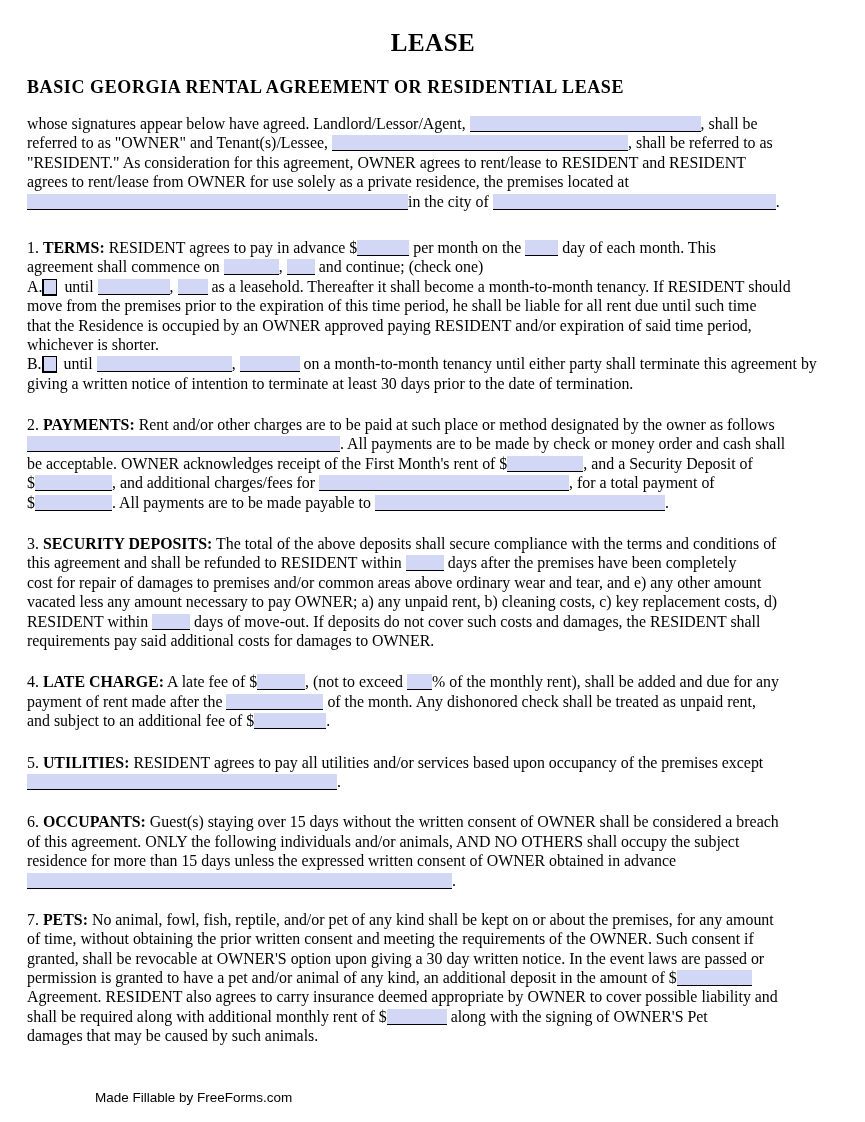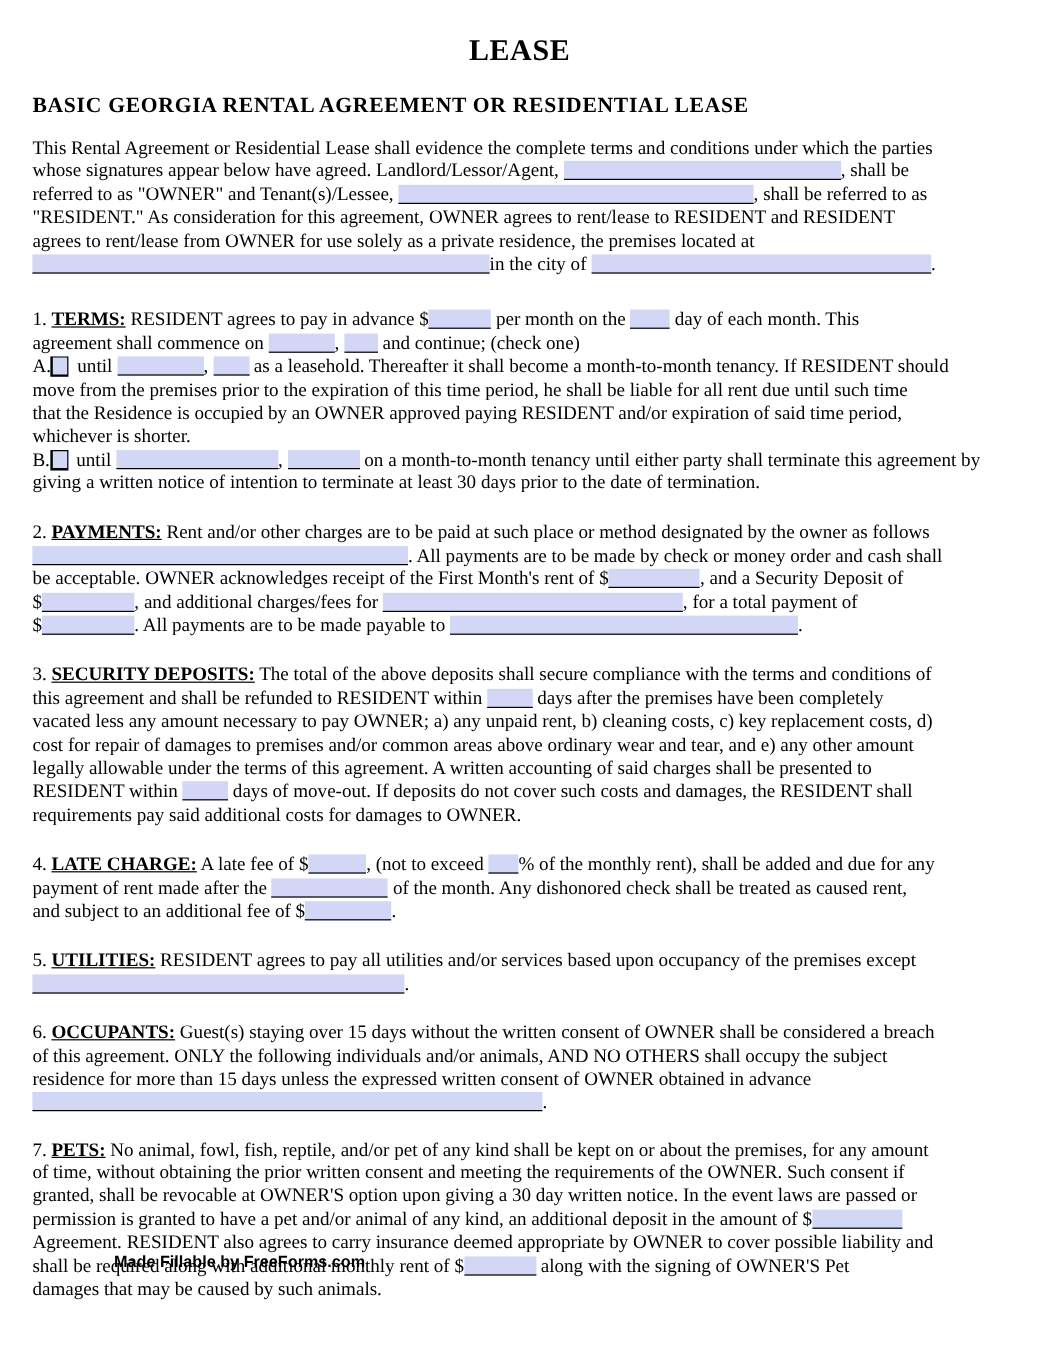--- a/index.html
+++ b/index.html
@@ -29,53 +29,51 @@
   .para { margin-bottom:22px; }
   .para[data-name="section-intro"] { margin-bottom:27px; }
   .para[data-name="section-utilities"] { margin-bottom:21px; }
   .para[data-name="section-occupants"] { margin-bottom:20px; }
   .para[data-name="section-pets"] { margin-bottom:0; }
   .line {
     white-space:nowrap;
     height:19.4px; line-height:19.4px;
     font-size:15.9px;
   }
-  .b { font-weight:bold;text-decoration:underline; }
+  .b { font-weight:bold; }
   .field {
     display:inline-block;
     height:16px;
     border-bottom:1px solid #000;
     vertical-align:-3px;
   }
   .checkbox {
     display:inline-block;
     width:15px; height:17px;
     border:1px solid #000;
     border-left-width:2px; border-bottom-width:2px;
     vertical-align:-4px;
     margin-right:3px;
   }
   .footer {
     position:absolute;
-    left:95px; top:1044px;
+    left:95px; top:1090px;
     font-family:"Liberation Sans", sans-serif;
     font-size:13.5px;
     color:#000;
-    font-weight:bold;
   }
 </style>
 </head>
 <body>
 
 <div class="page" data-name="lease-document-page">
   <div class="title" data-name="document-title">LEASE</div>
   <div class="subtitle" data-name="document-subtitle">BASIC GEORGIA RENTAL AGREEMENT OR RESIDENTIAL LEASE</div>
   <div id="content" data-name="document-body">
       <div class="para" data-name="section-intro">
-        <div class="line" data-name="text-line"><span class="t" data-name="text-run">This Rental Agreement or Residential Lease shall evidence the complete terms and conditions under which the parties</span></div>
         <div class="line" data-name="text-line"><span class="t" data-name="text-run">whose signatures appear below have agreed. Landlord/Lessor/Agent, </span><span class="field" data-name="landlord-name-field" style="width: 231px; background: rgb(211, 215, 246);"></span><span class="t" data-name="text-run">, shall be</span></div>
         <div class="line" data-name="text-line"><span class="t" data-name="text-run">referred to as "OWNER" and Tenant(s)/Lessee, </span><span class="field" data-name="tenant-name-field" style="width: 296px; background: rgb(211, 215, 246);"></span><span class="t" data-name="text-run">, shall be referred to as</span></div>
         <div class="line" data-name="text-line"><span class="t" data-name="text-run">"RESIDENT." As consideration for this agreement, OWNER agrees to rent/lease to RESIDENT and RESIDENT</span></div>
         <div class="line" data-name="text-line"><span class="t" data-name="text-run">agrees to rent/lease from OWNER for use solely as a private residence, the premises located at</span></div>
         <div class="line" data-name="text-line"><span class="field" data-name="premises-address-field" style="width: 381px; background: rgb(211, 215, 246);"></span><span class="t" data-name="text-run">in the city of </span><span class="field" data-name="premises-city-field" style="width: 283px; background: rgb(211, 215, 246);"></span><span class="t" data-name="text-run">.</span></div>
       </div>
       <div class="para" data-name="section-terms">
         <div class="line" data-name="text-line"><span class="t" data-name="text-run">1. </span><span class="b" data-name="section-heading">TERMS:</span><span class="t" data-name="text-run"> RESIDENT agrees to pay in advance $</span><span class="field" data-name="monthly-rent-amount-field" style="width: 52px; background: rgb(211, 215, 246);"></span><span class="t" data-name="text-run"> per month on the </span><span class="field" data-name="rent-due-day-field" style="width: 33px; background: rgb(211, 215, 246);"></span><span class="t" data-name="text-run"> day of each month. This</span></div>
         <div class="line" data-name="text-line"><span class="t" data-name="text-run">agreement shall commence on </span><span class="field" data-name="commencement-date-field" style="width: 55px; background: rgb(211, 215, 246);"></span><span class="t" data-name="text-run">, </span><span class="field" data-name="commencement-year-field" style="width: 28px; background: rgb(211, 215, 246);"></span><span class="t" data-name="text-run"> and continue; (check one)</span></div>
         <div class="line" data-name="text-line"><span class="t" data-name="text-run">A.</span><span class="checkbox" data-name="option-a-checkbox" style="background: rgb(211, 215, 246);"></span><span class="t" data-name="text-run"> until </span><span class="field" data-name="lease-end-date-a-field" style="width: 72px; background: rgb(211, 215, 246);"></span><span class="t" data-name="text-run">, </span><span class="field" data-name="lease-end-year-a-field" style="width: 30px; background: rgb(211, 215, 246);"></span><span class="t" data-name="text-run"> as a leasehold. Thereafter it shall become a month-to-month tenancy. If RESIDENT should</span></div>
@@ -88,29 +86,28 @@
       <div class="para" data-name="section-payments">
         <div class="line" data-name="text-line"><span class="t" data-name="text-run">2. </span><span class="b" data-name="section-heading">PAYMENTS:</span><span class="t" data-name="text-run"> Rent and/or other charges are to be paid at such place or method designated by the owner as follows</span></div>
         <div class="line" data-name="text-line"><span class="field" data-name="payment-place-field" style="width: 313px; background: rgb(211, 215, 246);"></span><span class="t" data-name="text-run">. All payments are to be made by check or money order and cash shall</span></div>
         <div class="line" data-name="text-line"><span class="t" data-name="text-run">be acceptable. OWNER acknowledges receipt of the First Month's rent of $</span><span class="field" data-name="first-month-rent-field" style="width: 76px; background: rgb(211, 215, 246);"></span><span class="t" data-name="text-run">, and a Security Deposit of</span></div>
         <div class="line" data-name="text-line"><span class="t" data-name="text-run">$</span><span class="field" data-name="security-deposit-field" style="width: 77px; background: rgb(211, 215, 246);"></span><span class="t" data-name="text-run">, and additional charges/fees for </span><span class="field" data-name="additional-charges-description-field" style="width: 250px; background: rgb(211, 215, 246);"></span><span class="t" data-name="text-run">, for a total payment of</span></div>
         <div class="line" data-name="text-line"><span class="t" data-name="text-run">$</span><span class="field" data-name="total-payment-field" style="width: 77px; background: rgb(211, 215, 246);"></span><span class="t" data-name="text-run">. All payments are to be made payable to </span><span class="field" data-name="payments-payable-to-field" style="width: 290px; background: rgb(211, 215, 246);"></span><span class="t" data-name="text-run">.</span></div>
       </div>
       <div class="para" data-name="section-security-deposits">
         <div class="line" data-name="text-line"><span class="t" data-name="text-run">3. </span><span class="b" data-name="section-heading">SECURITY DEPOSITS:</span><span class="t" data-name="text-run"> The total of the above deposits shall secure compliance with the terms and conditions of</span></div>
         <div class="line" data-name="text-line"><span class="t" data-name="text-run">this agreement and shall be refunded to RESIDENT within </span><span class="field" data-name="deposit-refund-days-field" style="width: 38px; background: rgb(211, 215, 246);"></span><span class="t" data-name="text-run"> days after the premises have been completely</span></div>
+        <div class="line" data-name="text-line"><span class="t" data-name="text-run">cost for repair of damages to premises and/or common areas above ordinary wear and tear, and e) any other amount</span></div>
         <div class="line" data-name="text-line"><span class="t" data-name="text-run">vacated less any amount necessary to pay OWNER; a) any unpaid rent, b) cleaning costs, c) key replacement costs, d)</span></div>
-        <div class="line" data-name="text-line"><span class="t" data-name="text-run">cost for repair of damages to premises and/or common areas above ordinary wear and tear, and e) any other amount</span></div>
-        <div class="line" data-name="text-line"><span class="t" data-name="text-run">legally allowable under the terms of this agreement. A written accounting of said charges shall be presented to</span></div>
         <div class="line" data-name="text-line"><span class="t" data-name="text-run">RESIDENT within </span><span class="field" data-name="accounting-days-field" style="width: 38px; background: rgb(211, 215, 246);"></span><span class="t" data-name="text-run"> days of move-out. If deposits do not cover such costs and damages, the RESIDENT shall</span></div>
         <div class="line" data-name="text-line"><span class="t" data-name="text-run">requirements pay said additional costs for damages to OWNER.</span></div>
       </div>
       <div class="para" data-name="section-late-charge">
         <div class="line" data-name="text-line"><span class="t" data-name="text-run">4. </span><span class="b" data-name="section-heading">LATE CHARGE:</span><span class="t" data-name="text-run"> A late fee of $</span><span class="field" data-name="late-fee-amount-field" style="width: 48px; background: rgb(211, 215, 246);"></span><span class="t" data-name="text-run">, (not to exceed </span><span class="field" data-name="late-fee-percent-field" style="width: 25px; background: rgb(211, 215, 246);"></span><span class="t" data-name="text-run">% of the monthly rent), shall be added and due for any</span></div>
-        <div class="line" data-name="text-line"><span class="t" data-name="text-run">payment of rent made after the </span><span class="field" data-name="late-after-day-field" style="width: 97px; background: rgb(211, 215, 246);"></span><span class="t" data-name="text-run"> of the month. Any dishonored check shall be treated as caused rent,</span></div>
+        <div class="line" data-name="text-line"><span class="t" data-name="text-run">payment of rent made after the </span><span class="field" data-name="late-after-day-field" style="width: 97px; background: rgb(211, 215, 246);"></span><span class="t" data-name="text-run"> of the month. Any dishonored check shall be treated as unpaid rent,</span></div>
         <div class="line" data-name="text-line"><span class="t" data-name="text-run">and subject to an additional fee of $</span><span class="field" data-name="dishonored-check-fee-field" style="width: 72px; background: rgb(211, 215, 246);"></span><span class="t" data-name="text-run">.</span></div>
       </div>
       <div class="para" data-name="section-utilities">
         <div class="line" data-name="text-line"><span class="t" data-name="text-run">5. </span><span class="b" data-name="section-heading">UTILITIES:</span><span class="t" data-name="text-run"> RESIDENT agrees to pay all utilities and/or services based upon occupancy of the premises except</span></div>
         <div class="line" data-name="text-line"><span class="field" data-name="utilities-exceptions-field" style="width: 310px; background: rgb(211, 215, 246);"></span><span class="t" data-name="text-run">.</span></div>
       </div>
       <div class="para" data-name="section-occupants">
         <div class="line" data-name="text-line"><span class="t" data-name="text-run">6. </span><span class="b" data-name="section-heading">OCCUPANTS:</span><span class="t" data-name="text-run"> Guest(s) staying over 15 days without the written consent of OWNER shall be considered a breach</span></div>
         <div class="line" data-name="text-line"><span class="t" data-name="text-run">of this agreement. ONLY the following individuals and/or animals, AND NO OTHERS shall occupy the subject</span></div>
         <div class="line" data-name="text-line"><span class="t" data-name="text-run">residence for more than 15 days unless the expressed written consent of OWNER obtained in advance</span></div>

